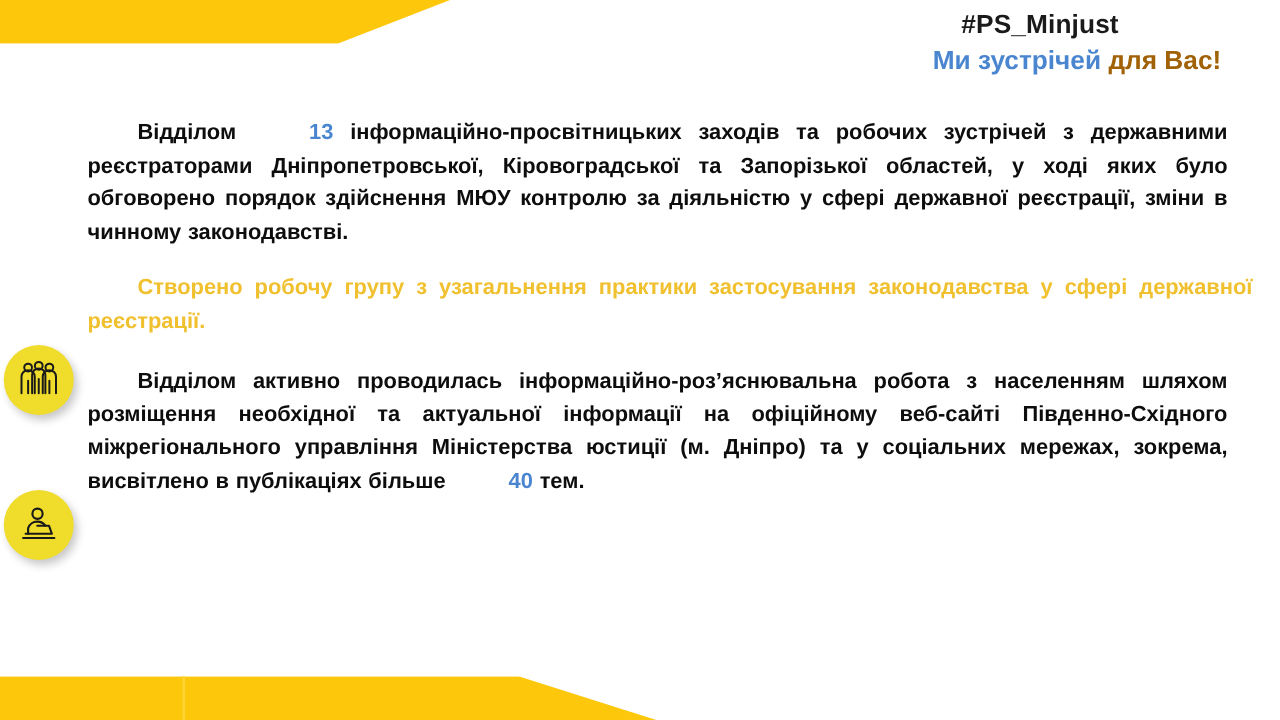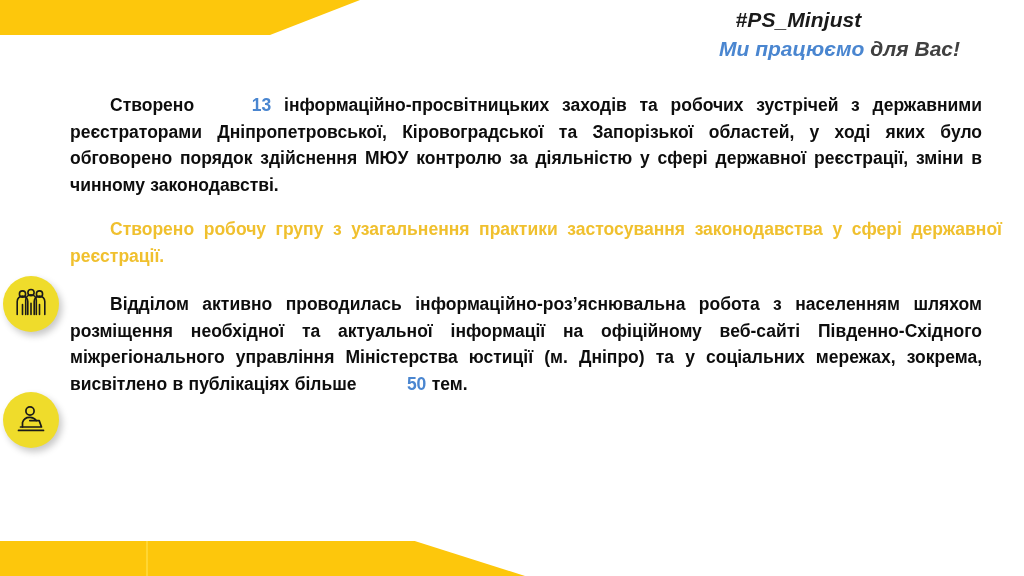--- a/index.html
+++ b/index.html
@@ -42,43 +42,42 @@
     left: 146px;
     bottom: 0;
     width: 2px;
     height: 35px;
     background: #FFD633;
   }
 
   
   .header {
     position: absolute;
-    right: 64px;
+    right: 47px;
     top: 8px;
-    text-align: center;
+    text-align: right;
     line-height: 1.18;
-    font-style: italic;
   }
   .header-hashtag {
     font-size: 21px;
     font-weight: bold;
     color: #1a1a1a;
     letter-spacing: 0.1px;
     display: block;
     margin-right: 82px;
   }
   .header-tagline {
     font-size: 21px;
     font-weight: bold;
     display: block;
     margin-top: 4px;
     white-space: nowrap;
   }
   .header-tagline .blue { color: #4A86D0; }
-  .header-tagline .yellow { color: #404040; }
+  .header-tagline .yellow { color: #a16207; }
 
   
   .content {
     position: absolute;
     left: 0;
     top: 92px;
     width: 1024px;
   }
   .para {
     position: relative;
@@ -124,21 +123,21 @@
 
 <div id="slide">
 
   <div class="deco-top-band"></div>
   <div class="deco-bottom-band"></div>
   <div class="deco-bottom-seam"></div>
 
   <div class="header">
     <span class="header-hashtag">#PS_Minjust</span>
     <span class="header-tagline">
-      <span class="blue">Ми працюємо </span><span class="yellow">для Вас!</span>
+      <span class="blue">Ми зустрічей </span><span class="yellow">для Вас!</span>
     </span>
   </div>
 
   <div class="icon-badge" id="icon-group">
     <svg width="34" height="34" viewBox="0 0 34 34" aria-hidden="true">
       <g fill="none" stroke="#1a1a1a" stroke-width="1.6" stroke-linecap="round" stroke-linejoin="round">
         <circle cx="8.5" cy="7" r="3.1"></circle>
         <circle cx="17" cy="5.6" r="3.1"></circle>
         <circle cx="25.5" cy="7" r="3.1"></circle>
         <path d="M3.2 27.5 V14.4 a5.3 5.3 0 0 1 5.3-5.3 a5.3 5.3 0 0 1 5.3 5.3 V27.5"></path>
@@ -156,26 +155,26 @@
         <path d="M8.5 24 V19.5 a7.5 7.5 0 0 1 7.5-5.2 a7.5 7.5 0 0 1 6.2 3.2"></path>
         <path d="M6.5 24 H27.5 L25.2 17.6 H15.8"></path>
         <path d="M4.5 27.4 H29.5"></path>
       </g>
     </svg>
   </div>
 
   <div class="content">
 
     <p class="para p1">
-      <span class="indent"></span><span>Створено </span><span class="num">13</span><span> інформаційно-просвітницьких заходів та  робочих зустрічей з державними реєстраторами Дніпропетровської, Кіровоградської та Запорізької областей, у ході яких було обговорено порядок здійснення МЮУ контролю за діяльністю у сфері державної реєстрації, зміни в чинному законодавстві.</span>
+      <span class="indent"></span><span>Відділом </span><span class="num">13</span><span> інформаційно-просвітницьких заходів та  робочих зустрічей з державними реєстраторами Дніпропетровської, Кіровоградської та Запорізької областей, у ході яких було обговорено порядок здійснення МЮУ контролю за діяльністю у сфері державної реєстрації, зміни в чинному законодавстві.</span>
     </p>
 
     <p class="para highlight">
       <span class="indent"></span><span>Створено робочу групу з узагальнення практики застосування законодавства у сфері державної реєстрації.</span>
     </p>
 
 
     <p class="para p4">
-      <span class="indent"></span><span>Відділом активно проводилась інформаційно-роз’яснювальна робота з населенням шляхом розміщення необхідної та актуальної інформації на офіційному веб-сайті Південно-Східного міжрегіонального управління Міністерства юстиції (м. Дніпро) та у соціальних мережах, зокрема, висвітлено в публікаціях більше </span><span class="num">50</span><span> тем.</span>
+      <span class="indent"></span><span>Відділом активно проводилась інформаційно-роз’яснювальна робота з населенням шляхом розміщення необхідної та актуальної інформації на офіційному веб-сайті Південно-Східного міжрегіонального управління Міністерства юстиції (м. Дніпро) та у соціальних мережах, зокрема, висвітлено в публікаціях більше </span><span class="num">40</span><span> тем.</span>
     </p>
 
   </div>
 </div>
 
 </body></html>

